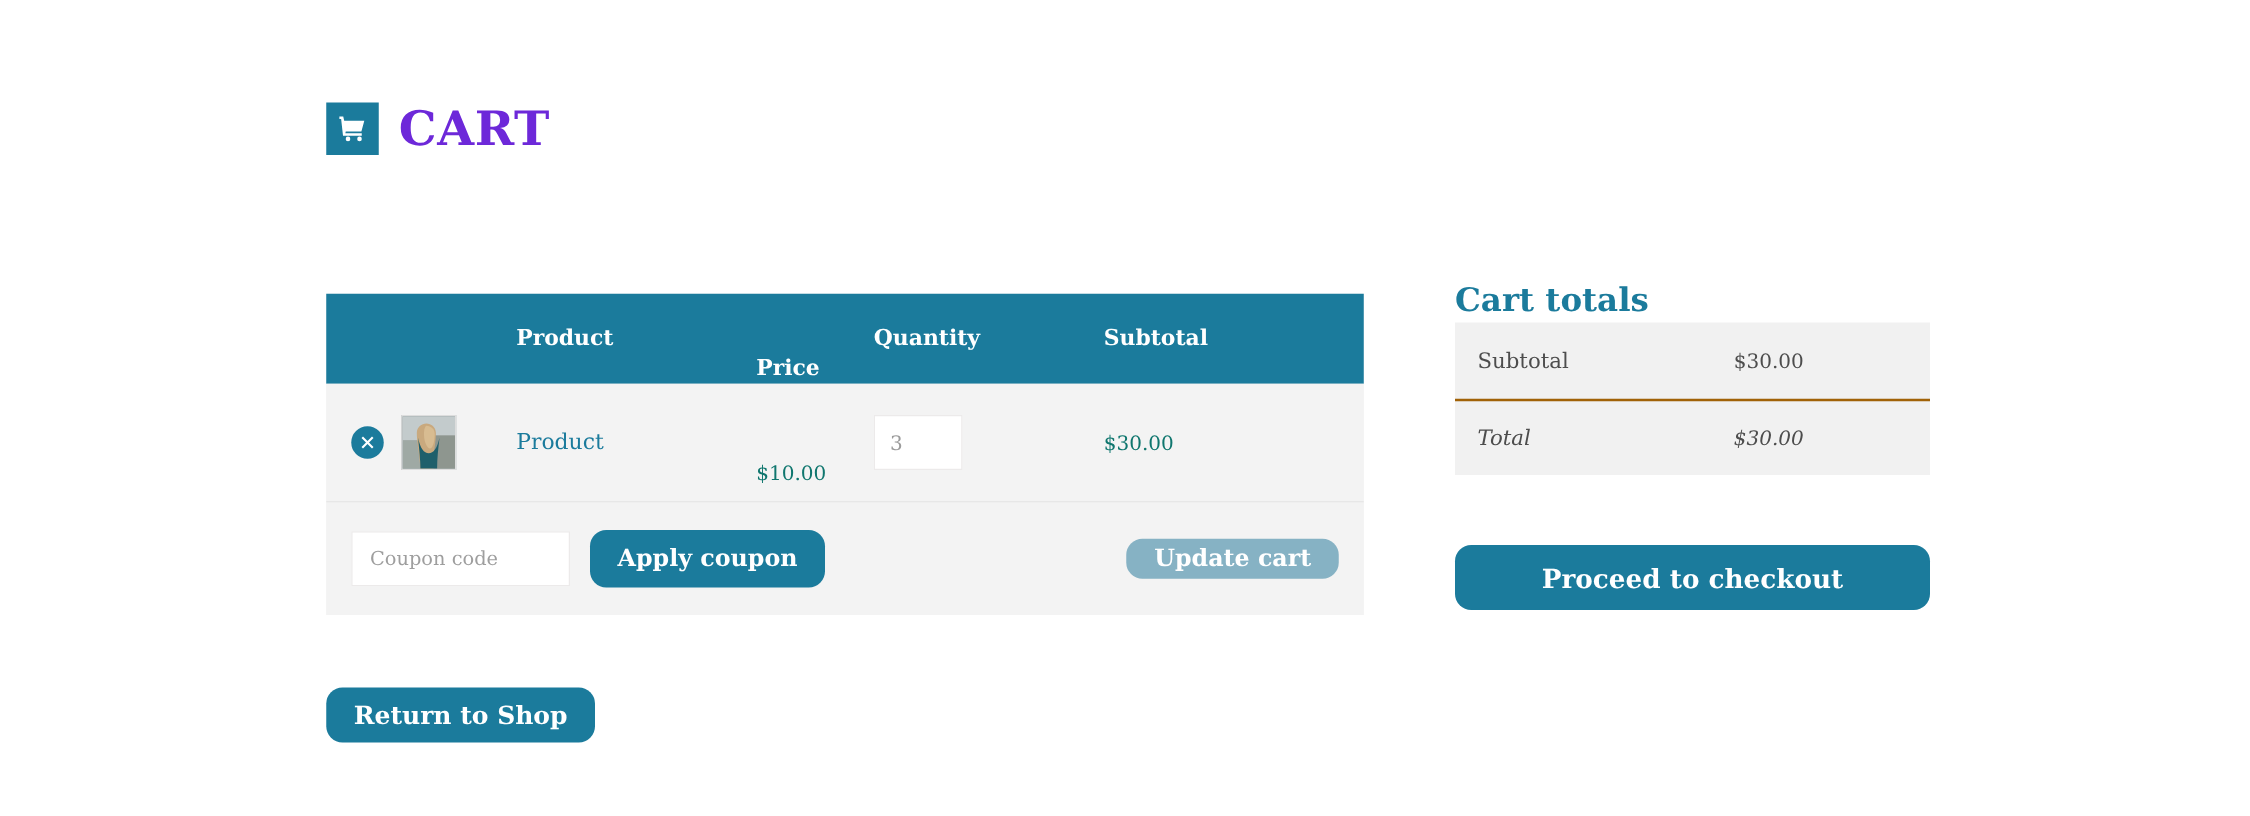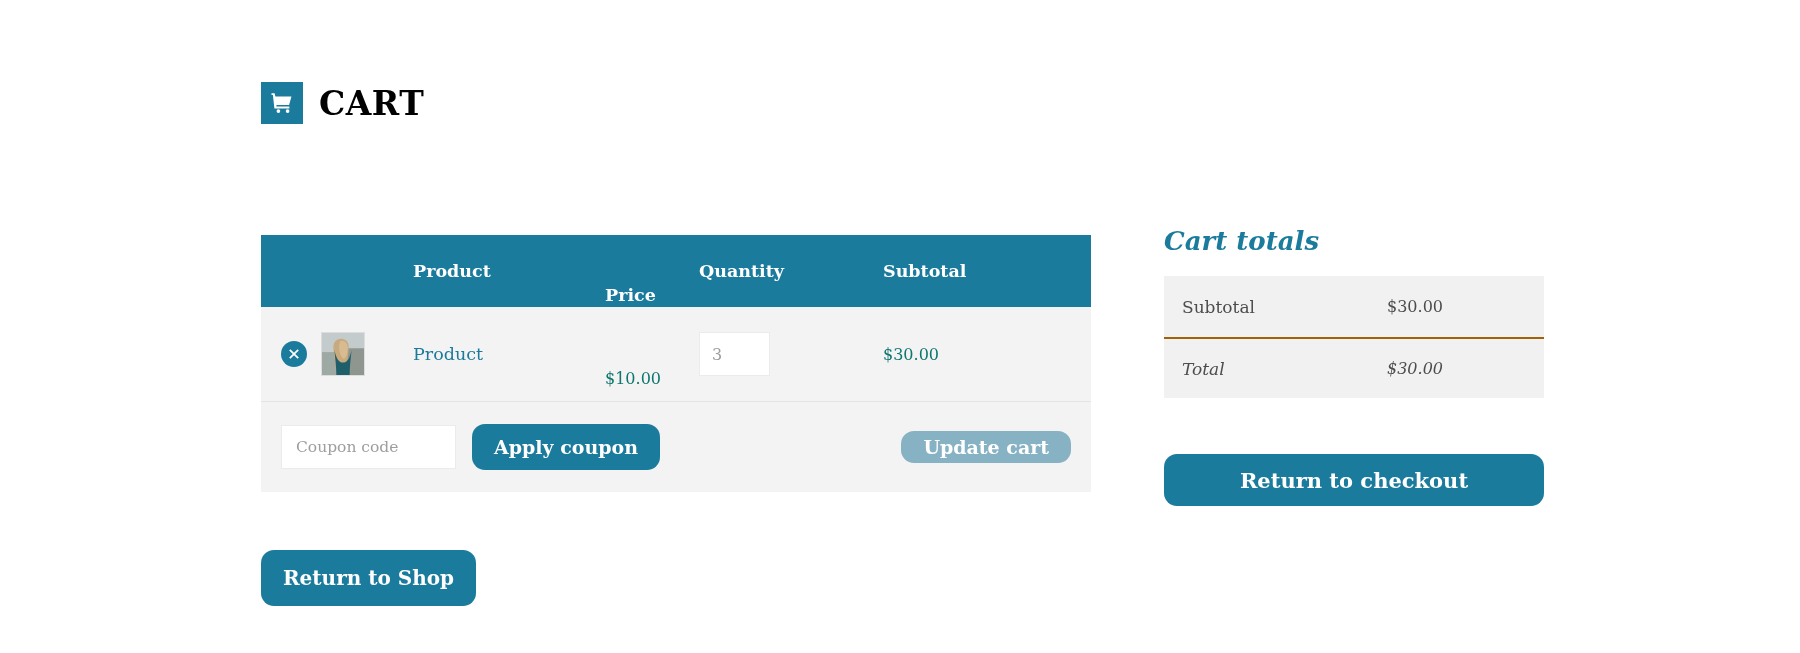--- a/index.html
+++ b/index.html
@@ -28,23 +28,23 @@
     width: 42px;
     height: 42px;
     background: #1b7b9c;
     display: flex;
     align-items: center;
     justify-content: center;
     flex: none;
   }
   .cart-badge svg { display: block; }
   .page-title {
-    font-size: 33px;
+    font-size: 38px;
     font-weight: 700;
-    color: #000000;
+    color: #6d28d9;
     letter-spacing: 0.5px;
     line-height: 1;
     white-space: nowrap;
   }
 
   
   .cart-table {
     position: absolute;
     left: 261px;
     top: 235px;
@@ -175,38 +175,37 @@
     height: 32px;
     padding: 0 22px;
     margin-left: auto;
   }
   .btn-return {
     position: absolute;
     left: 261px;
     top: 550px;
     background: #1b7b9c;
     font-size: 20px;
-    height: 56px;
+    height: 44px;
     padding: 0 22px;
   }
 
   
   .totals {
     position: absolute;
     left: 1164px;
     top: 228px;
     width: 380px;
   }
   .totals-title {
     font-size: 26px;
     font-weight: 700;
     color: #1b7b9c;
-    margin: 0 0 22px 0;
+    margin: 0 0 4px 0;
     line-height: 1;
-    font-style: italic;
   }
   .totals-table {
     background: #f1f1f1;
     width: 100%;
     box-sizing: border-box;
   }
   .totals-row {
     display: flex;
     align-items: center;
     height: 61px;
@@ -310,14 +309,14 @@
     <div class="totals-row">
       <div class="totals-label">Subtotal</div>
       <div class="totals-value">$30.00</div>
     </div>
     <div class="totals-row">
       <div class="totals-label">Total</div>
       <div class="totals-value">$30.00</div>
     </div>
   </div>
 
-  <button class="btn btn-checkout">Return to checkout</button>
+  <button class="btn btn-checkout">Proceed to checkout</button>
 </div>
 
 </body></html>

